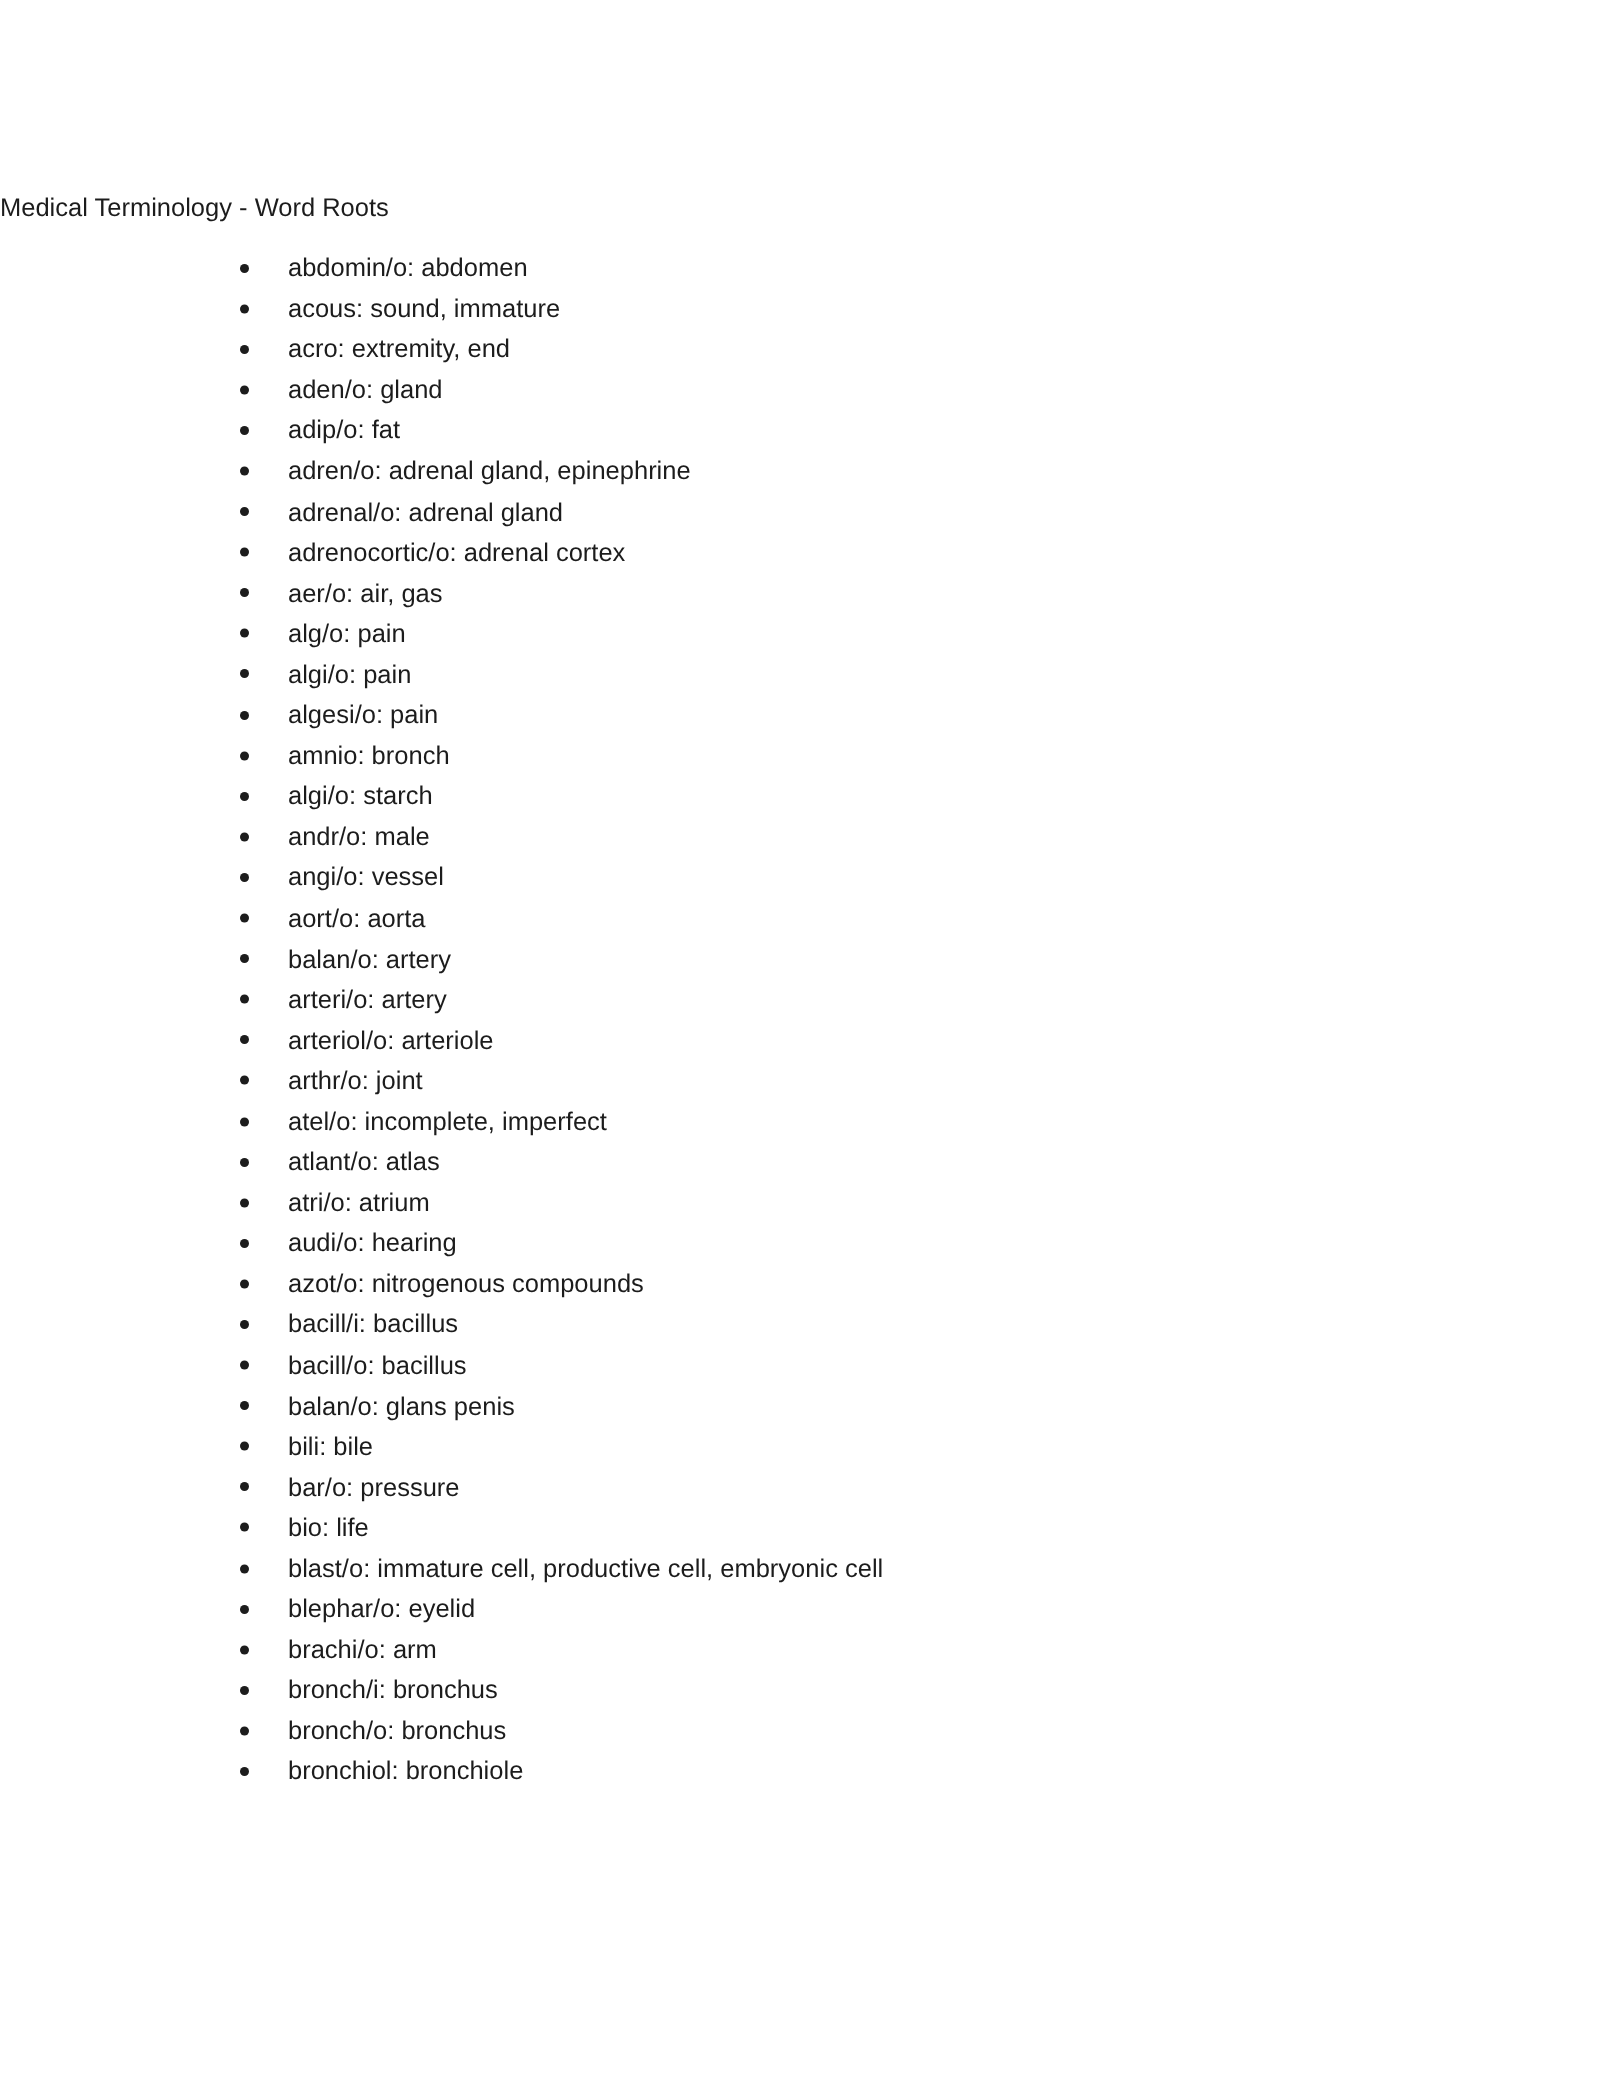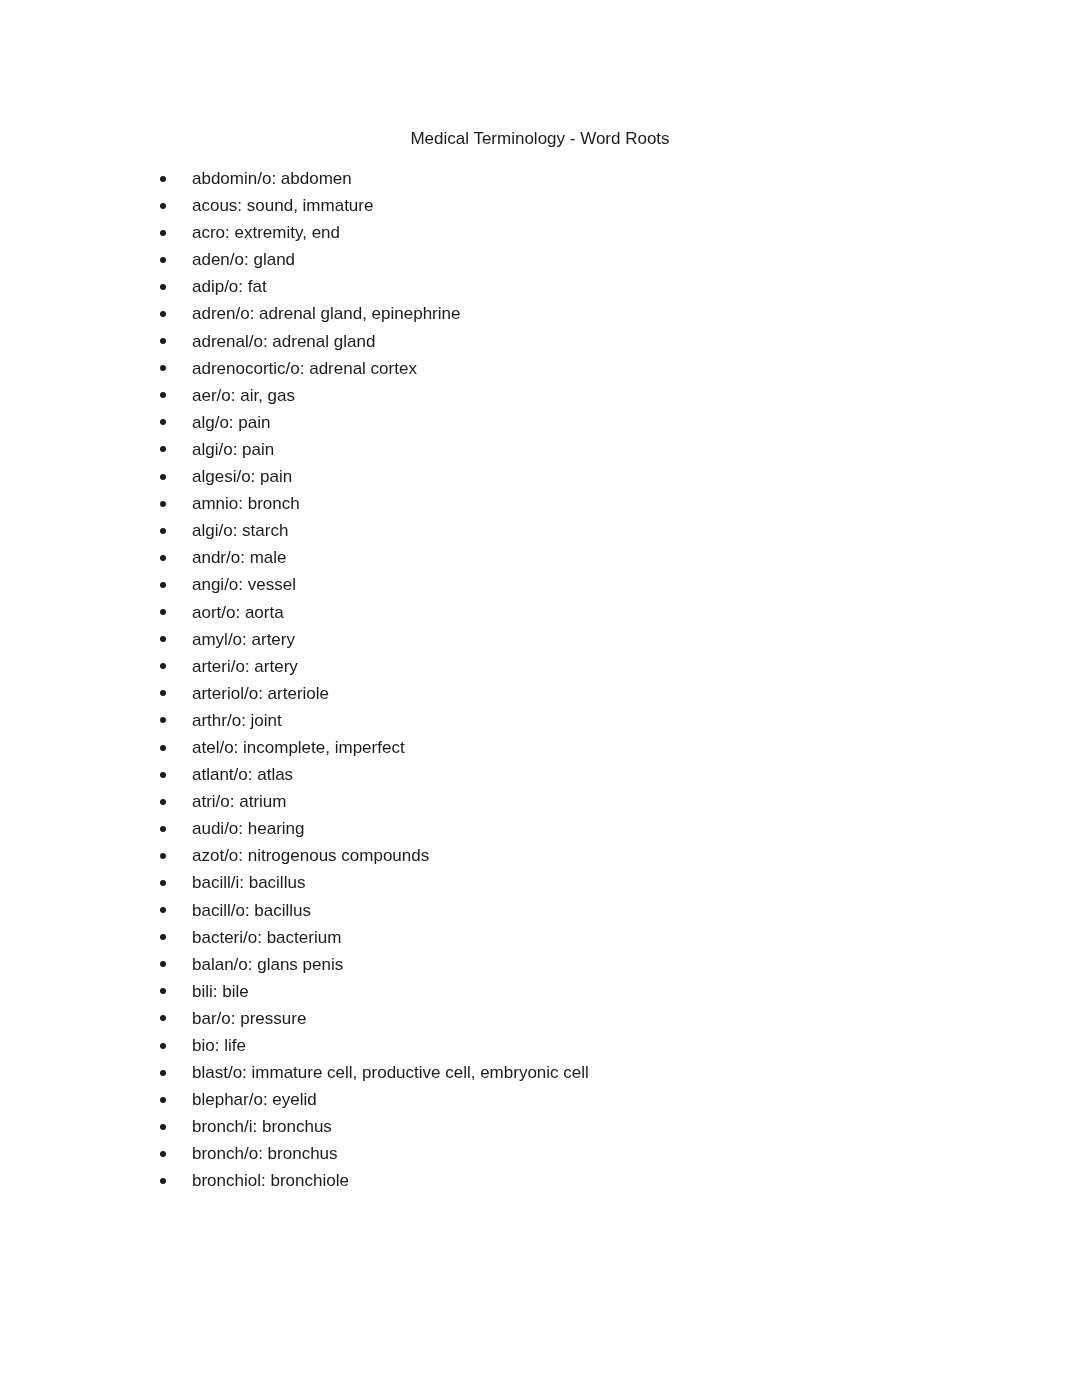--- a/index.html
+++ b/index.html
@@ -14,21 +14,20 @@
     background: #ffffff;
     font-family: "Liberation Sans", sans-serif;
     color: #1c1c1c;
     overflow: hidden;
   }
   .doc-title {
     position: absolute;
     top: 128px;
     left: 0;
     width: 100%;
-    text-align: center;
     font-size: 17px;
     line-height: 22px;
     color: #1c1c1c;
   }
   ul.roots-list {
     position: absolute;
     top: 165px;
     left: 0;
     margin: 0;
     padding: 0;
@@ -70,35 +69,35 @@
       <li><span class="bullet-dot"></span><span>adrenocortic/o: adrenal cortex</span></li>
       <li><span class="bullet-dot"></span><span>aer/o: air, gas</span></li>
       <li><span class="bullet-dot"></span><span>alg/o: pain</span></li>
       <li><span class="bullet-dot"></span><span>algi/o: pain</span></li>
       <li><span class="bullet-dot"></span><span>algesi/o: pain</span></li>
       <li><span class="bullet-dot"></span><span>amnio: bronch</span></li>
       <li><span class="bullet-dot"></span><span>algi/o: starch</span></li>
       <li><span class="bullet-dot"></span><span>andr/o: male</span></li>
       <li><span class="bullet-dot"></span><span>angi/o: vessel</span></li>
       <li><span class="bullet-dot"></span><span>aort/o: aorta</span></li>
-      <li><span class="bullet-dot"></span><span>amyl/o: artery</span></li>
+      <li><span class="bullet-dot"></span><span>balan/o: artery</span></li>
       <li><span class="bullet-dot"></span><span>arteri/o: artery</span></li>
       <li><span class="bullet-dot"></span><span>arteriol/o: arteriole</span></li>
       <li><span class="bullet-dot"></span><span>arthr/o: joint</span></li>
       <li><span class="bullet-dot"></span><span>atel/o: incomplete, imperfect</span></li>
       <li><span class="bullet-dot"></span><span>atlant/o: atlas</span></li>
       <li><span class="bullet-dot"></span><span>atri/o: atrium</span></li>
       <li><span class="bullet-dot"></span><span>audi/o: hearing</span></li>
       <li><span class="bullet-dot"></span><span>azot/o: nitrogenous compounds</span></li>
       <li><span class="bullet-dot"></span><span>bacill/i: bacillus</span></li>
       <li><span class="bullet-dot"></span><span>bacill/o: bacillus</span></li>
-      <li><span class="bullet-dot"></span><span>bacteri/o: bacterium</span></li>
       <li><span class="bullet-dot"></span><span>balan/o: glans penis</span></li>
       <li><span class="bullet-dot"></span><span>bili: bile</span></li>
       <li><span class="bullet-dot"></span><span>bar/o: pressure</span></li>
       <li><span class="bullet-dot"></span><span>bio: life</span></li>
       <li><span class="bullet-dot"></span><span>blast/o: immature cell, productive cell, embryonic cell</span></li>
       <li><span class="bullet-dot"></span><span>blephar/o: eyelid</span></li>
+      <li><span class="bullet-dot"></span><span>brachi/o: arm</span></li>
       <li><span class="bullet-dot"></span><span>bronch/i: bronchus</span></li>
       <li><span class="bullet-dot"></span><span>bronch/o: bronchus</span></li>
       <li><span class="bullet-dot"></span><span>bronchiol: bronchiole</span></li>
     </ul>
 </div>
 
 </body></html>

